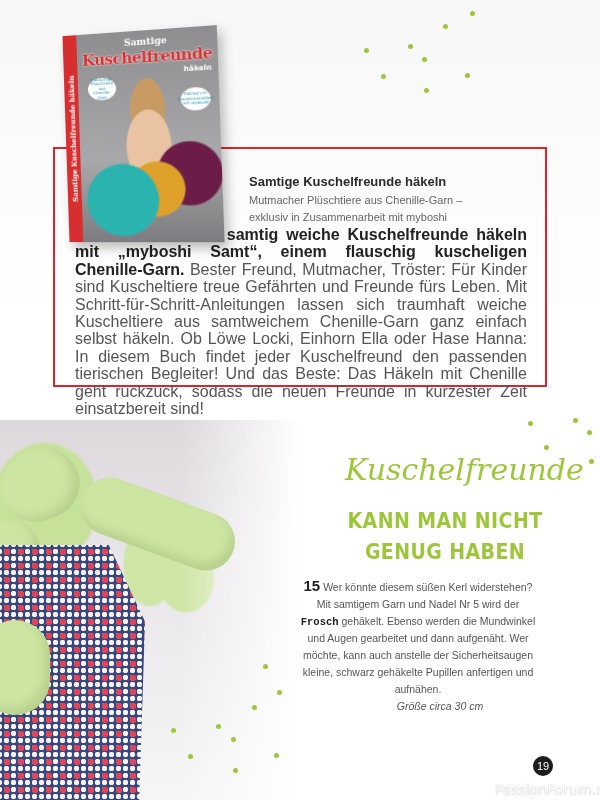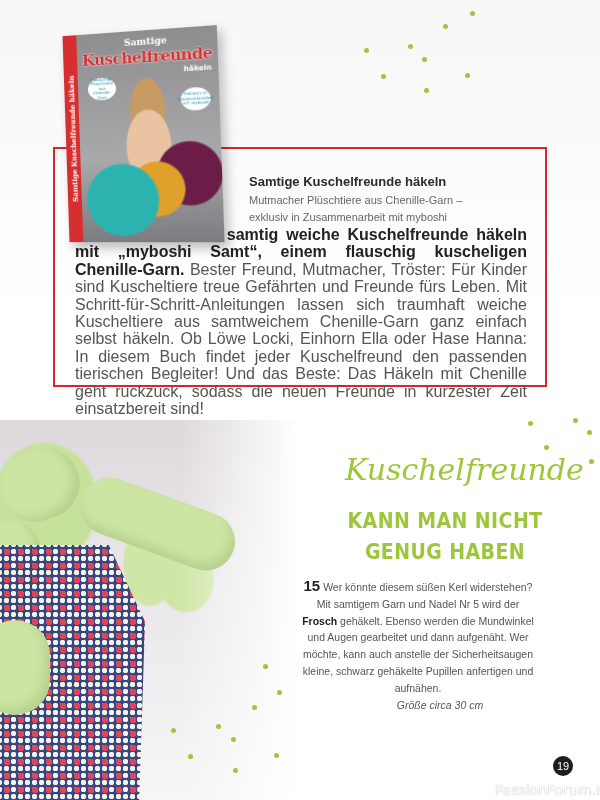--- a/index.html
+++ b/index.html
@@ -143,27 +143,27 @@
     font-size: 22px; line-height: 31px; color: #9dc63a; letter-spacing: 0.5px;
     transform: scaleX(0.86); transform-origin: center;
   }
 
   .desc {
     position: absolute; left: 300px; top: 578px; width: 236px;
     font-family: "Liberation Sans", sans-serif; font-size: 10.5px; line-height: 16.8px;
     color: #555; text-align: center;
   }
   .desc .num { font-weight: bold; font-size: 15px; color: #222; }
-  .desc b { color: #222; }
+  .desc b { color: #222; font-family: Liberation Mono, monospace; }
   .desc i { font-style: italic; margin-left: 44px; }
 
   .page-num {
     position: absolute; left: 533px; top: 756px; width: 20px; height: 20px; border-radius: 50%;
     background: #1d1d1d; color: #fff; font-family: "Liberation Sans", sans-serif;
-    font-size: 11px; display: flex; align-items: center; justify-content: center; margin-left: 20px;
+    font-size: 11px; display: flex; align-items: center; justify-content: center;
   }
   .watermark {
     position: absolute; left: 495px; top: 782px;
     font-family: "DejaVu Sans", sans-serif; font-size: 14px; color: #ffffff;
     text-shadow: 0 0 1px #bbb, 0 0 1px #bbb;
   }
 </style>
 </head>
 <body>
 

